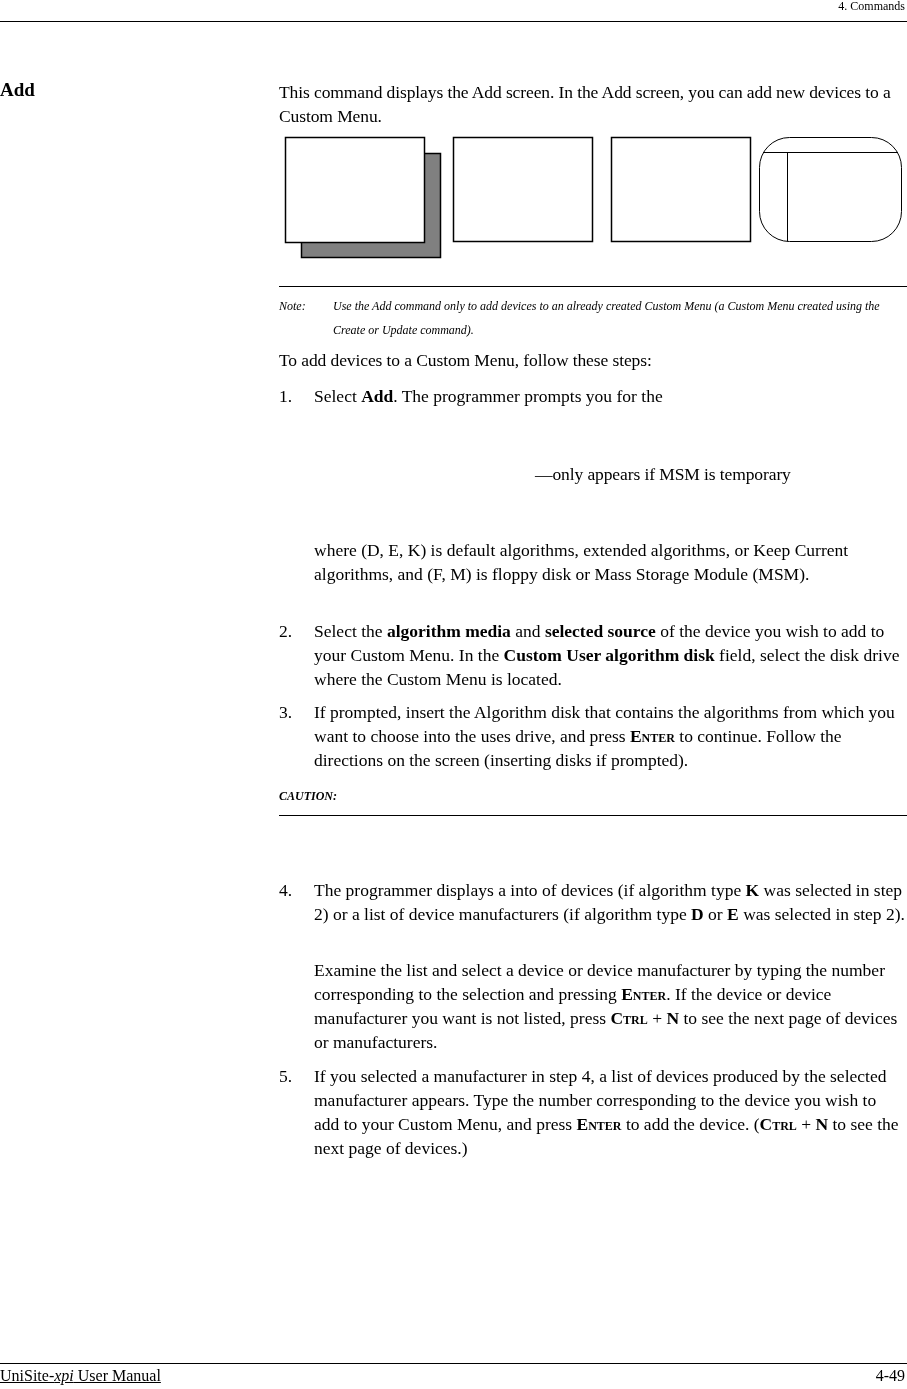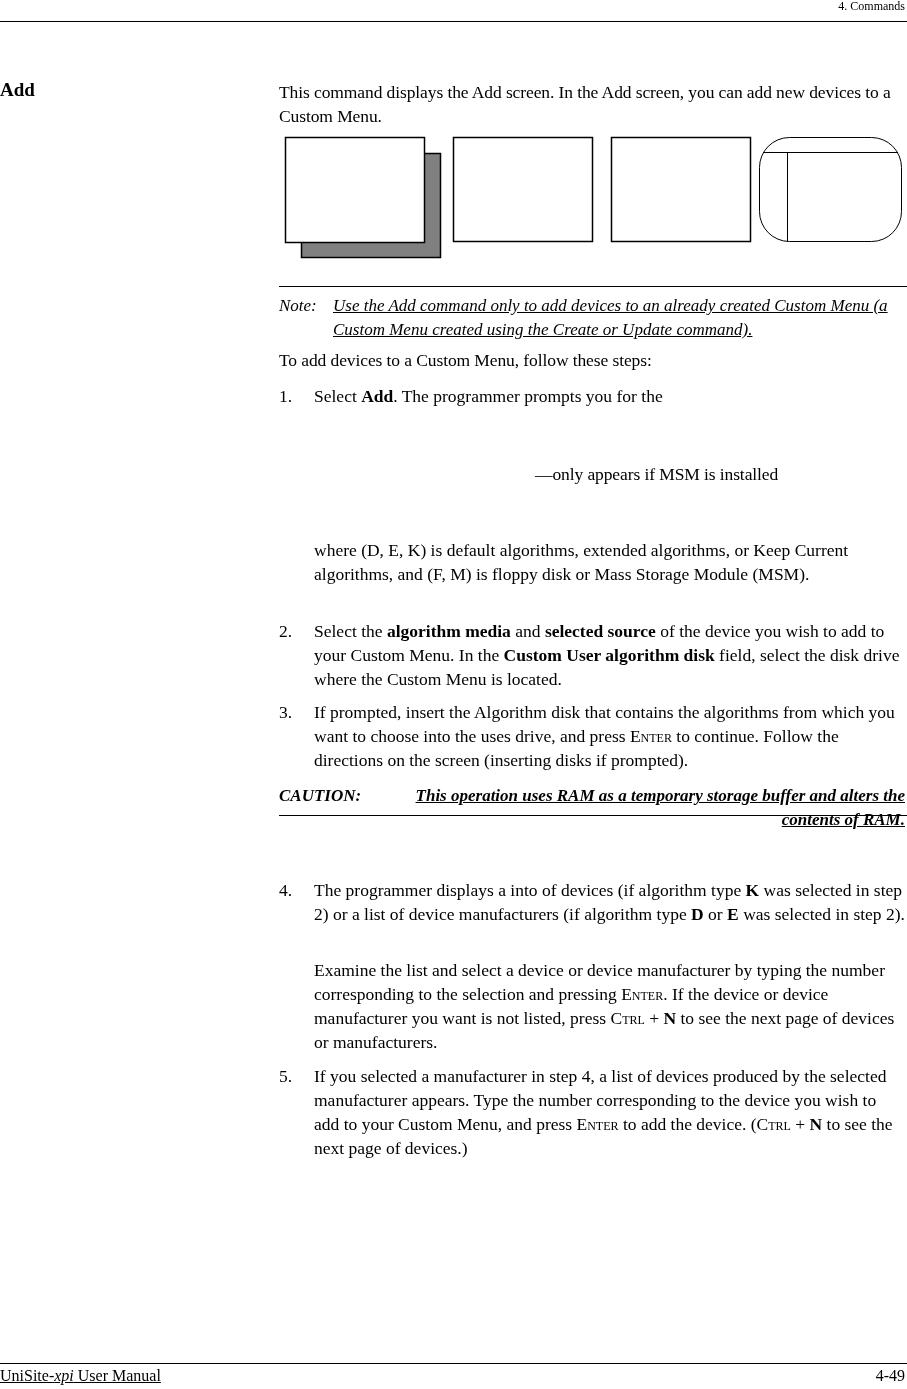--- a/index.html
+++ b/index.html
@@ -12,25 +12,25 @@
                    font-family:"Liberation Serif", serif; }
   .body-text { position:absolute; left:279px; width:626px; font-size:17.5px; line-height:24px;
                font-family:"Liberation Serif", serif; letter-spacing:-0.1px; }
   .step { position:absolute; left:279px; width:626px; font-size:17.5px; line-height:24px;
           font-family:"Liberation Serif", serif; }
   .step .num { position:absolute; left:0; top:0; width:30px; }
   .step .txt { margin-left:35px; display:block; }
   .indent { position:absolute; left:314px; width:592px; font-size:17.5px; line-height:24px;
             font-family:"Liberation Serif", serif; }
   .rule { position:absolute; left:279px; right:0; height:1px; background:#000; }
-  .note { position:absolute; left:279px; width:626px; font-size:17px; line-height:24px;
+  .note { position:absolute; left:279px; width:626px; font-size:12px; line-height:24px;
           font-style:italic; font-family:"Liberation Serif", serif; }
   .note .lbl { position:absolute; left:0; top:0; }
-  .note .txt { display:block;text-decoration:underline; }
-  .sc { font-variant:small-caps; font-weight:normal;margin-top:36px; }
+  .note .txt { display:block; }
+  .sc { font-variant:small-caps; font-weight:bold;margin-top:36px; }
   b { font-weight:bold; }
   #diagram { position:absolute; left:0; top:0; width:907px; height:270px; pointer-events:none; }
   #foot-rule { position:absolute; left:0; right:0; top:1363px; height:1px; background:#000; }
   #foot-left { position:absolute; left:0; top:1367px; font-size:16px; font-family:"Liberation Serif", serif;text-decoration:underline; }
   #foot-right { position:absolute; right:2px; top:1367px; font-size:16px; font-family:"Liberation Serif", serif; }
 </style>
 </head>
 <body>
 
 <div id="running-head">4. Commands</div>
@@ -63,38 +63,37 @@
   <span class="txt" style="margin-left:54px;">Use the Add command only to add devices to an already created Custom Menu (a Custom Menu created using the Create or Update command).</span>
 </div>
 
 <div class="body-text" style="top:348px;">To add devices to a Custom Menu, follow these steps:</div>
 
 <div class="step" style="top:384px;">
   <span class="num">1.</span>
   <span class="txt"><span>Select </span><b>Add</b><span>. The programmer prompts you for the</span></span>
 </div>
 
-<div class="body-text" style="left:535px; width:360px; top:462px;">—only appears if MSM is installed</div>
+<div class="body-text" style="left:535px; width:360px; top:462px;">—only appears if MSM is temporary</div>
 
 <div class="indent" style="top:538px;">where (D, E, K) is default algorithms, extended algorithms, or Keep Current algorithms, and (F, M) is floppy disk or Mass Storage Module (MSM).</div>
 
 <div class="step" style="top:619px;">
   <span class="num">2.</span>
   <span class="txt"><span>Select the </span><b>algorithm media</b><span> and </span><b>selected source</b><span> of the device you wish to add to your Custom Menu. In the </span><b>Custom User algorithm disk</b><span> field, select the disk drive where the Custom Menu is located.</span></span>
 </div>
 
 <div class="step" style="top:700px;">
   <span class="num">3.</span>
   <span class="txt"><span>If prompted, insert the Algorithm disk that contains the algorithms from which you want to choose into the uses drive, and press </span><span class="sc">Enter</span><span> to continue. Follow the directions on the screen (inserting disks if prompted).</span></span>
 </div>
 
 <div class="rule" style="top:815px;"></div>
 <div class="note" style="top:784px; font-weight:bold;text-align:right;">
   <span class="lbl">CAUTION:</span>
-  <span class="txt" style="margin-left:106px;">This operation uses RAM as a temporary storage buffer and alters the contents of RAM.</span>
 </div>
 
 <div class="step" style="top:878px;">
   <span class="num">4.</span>
   <span class="txt"><span>The programmer displays a into of devices (if algorithm type </span><b>K</b><span> was selected in step 2) or a list of device manufacturers (if algorithm type </span><b>D</b><span> or </span><b>E</b><span> was selected in step 2).</span></span>
 </div>
 
 <div class="indent" style="top:958px;">
   <span>Examine the list and select a device or device manufacturer by typing the number corresponding to the selection and pressing </span><span class="sc">Enter</span><span>. If the device or device manufacturer you want is not listed, press </span><span class="sc">Ctrl</span><span> + </span><b>N</b><span> to see the next page of devices or manufacturers.</span>
 </div>

